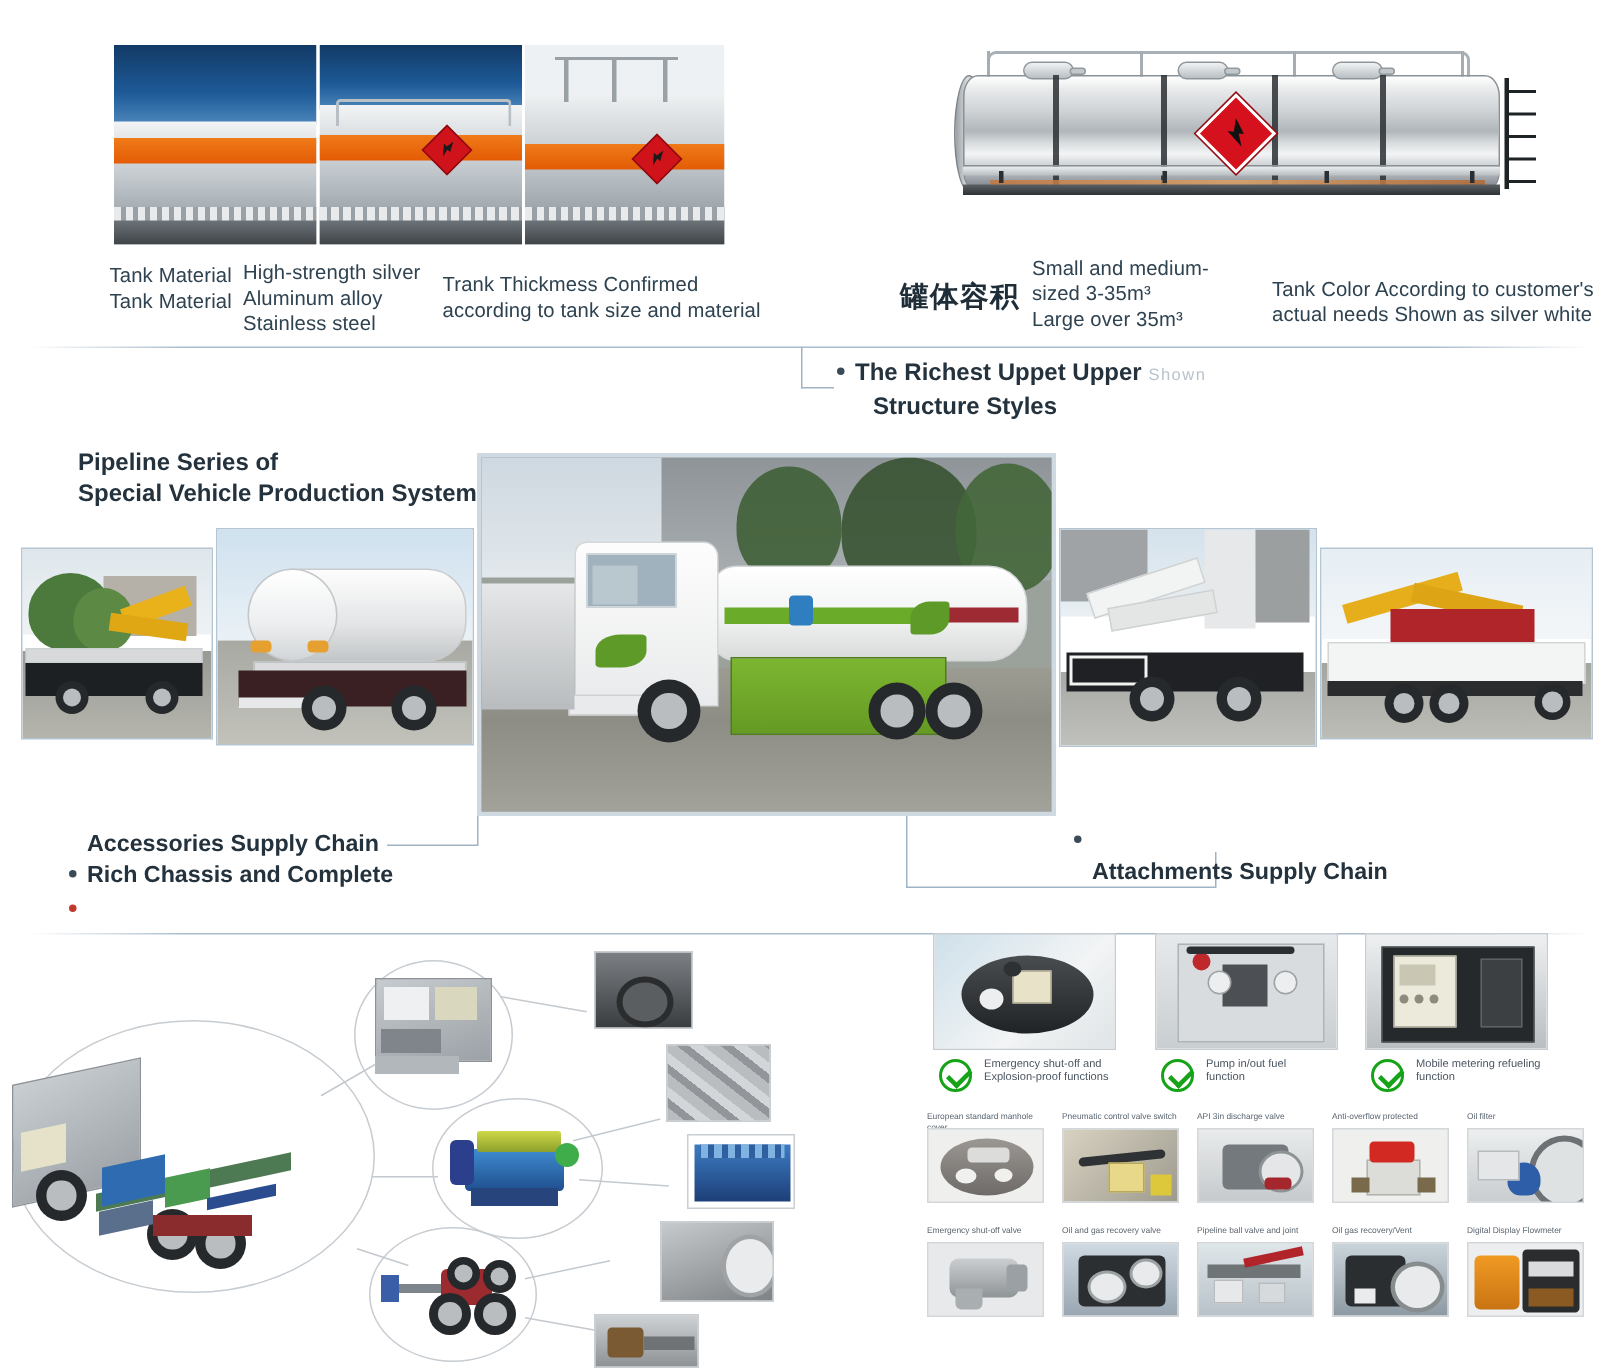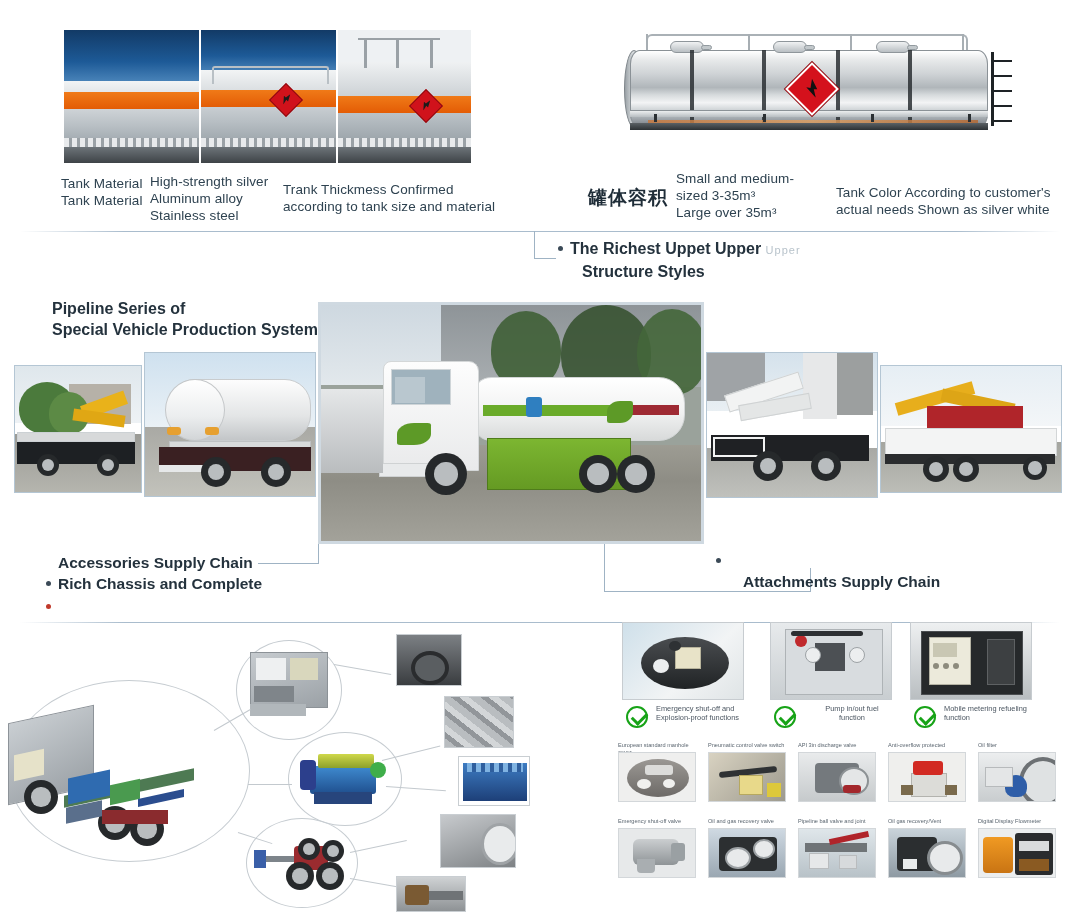--- a/index.html
+++ b/index.html
@@ -18,21 +18,21 @@
   .abs{position:absolute;}
   .bullet-dot{
     display:inline-block;width:5px;height:5px;border-radius:50%;
     background:#3b4a57;vertical-align:middle;margin-right:7px;margin-bottom:3px;
   }
   .line{position:absolute;background:#9fb3c4;}
   .hline{height:1px;}
   .vline{width:1px;}
 
   
-  #top-band{position:absolute;left:0;top:0;width:884px;height:232px;}
+  #top-band{position:absolute;left:12px;top:0;width:884px;height:232px;}
 
   .tankphoto{position:absolute;top:30px;height:133px;overflow:hidden;
     box-shadow:0 0 0 1px rgba(255,255,255,0.5) inset;}
   .tp-sky{position:absolute;left:0;top:0;width:100%;height:40%;
     background:linear-gradient(180deg,#123a66 0%,#1d5a97 60%,#4c86bb 100%);}
   .tp-body{position:absolute;left:0;top:38%;width:100%;height:62%;
     background:linear-gradient(180deg,#f2f4f5 0%,#d8dcdf 25%,#b8bfc4 55%,#9aa3a9 80%,#7d868d 100%);}
   .tp-stripe{position:absolute;left:0;width:100%;height:13%;
     background:linear-gradient(180deg,#f07a18 0%,#e35c05 100%);}
   .tp-diamond{position:absolute;width:22px;height:22px;background:#d0121b;
@@ -227,21 +227,21 @@
     </div>
   </div>
 
   <div class="sep" style="top:231px;"></div>
 
   <div class="line vline" style="left:534px;top:231px;height:28px;"></div>
   <div class="line hline" style="left:534px;top:258px;width:22px;"></div>
 
   <div class="headline" style="left:558px;top:238px;width:360px;">
     <span class="bullet-dot"></span><span>The Richest Uppet Upper</span>
-    <span class="ghost">Upper</span>
+    <span class="ghost">Shown</span>
     <div style="margin-left:24px;">Structure Styles</div>
   </div>
 
   <div class="headline" style="left:52px;top:298px;width:290px;">
     <div>Pipeline Series of</div>
     <div>Special Vehicle Production System</div>
   </div>
 
   <div class="strip" style="left:14px;top:365px;width:128px;height:128px;">
     <div class="sky" style="background:linear-gradient(180deg,#dfe7ec,#eef2f5)"></div>
@@ -330,21 +330,21 @@
   <div class="line vline" style="left:810px;top:568px;height:24px;"></div>
 
   <div class="headline small" style="left:46px;top:552px;width:330px;">
     <div style="margin-left:12px;">Accessories Supply Chain</div>
     <div><span class="bullet-dot"></span><span>Rich Chassis and Complete</span></div>
     <div style="margin-top:2px;"><span class="bullet-dot" style="background:#c0392b;"></span></div>
   </div>
 
   <div class="headline small" style="left:716px;top:550px;width:330px;">
     <div><span class="bullet-dot"></span></div>
-    <div style="margin-left:27px;">Attachments Supply Chain</div>
+    <div style="margin-left:12px;">Attachments Supply Chain</div>
   </div>
 
   <div class="sep" style="top:622px;"></div>
 
   <div id="chassis">
     <div class="ellipse" style="left:8px;top:60px;width:240px;height:180px;"></div>
 
     <div class="abs" style="left:6px;top:88px;width:228px;height:150px;">
       <div class="abs" style="left:2px;top:6px;width:84px;height:80px;background:linear-gradient(160deg,#c9ced2,#9aa0a5);border:1px solid #8d9399;transform:skewY(-12deg);"></div>
       <div class="abs" style="left:8px;top:44px;width:30px;height:26px;background:#e6e2c9;transform:skewY(-12deg);"></div>
@@ -437,21 +437,21 @@
     <div class="accbig" style="left:158px;top:0px;">
       <div class="abs" style="left:0;top:0;width:100%;height:100%;background:linear-gradient(180deg,#e7eaec,#c9ced1);"></div>
       <div class="abs" style="left:14px;top:6px;width:96px;height:64px;background:#d8dcdf;border:1px solid #aeb3b6;"></div>
       <div class="abs" style="left:24px;top:12px;width:12px;height:12px;border-radius:50%;background:#c0292c;"></div>
       <div class="abs" style="left:44px;top:20px;width:30px;height:28px;background:#4c5054;"></div>
       <div class="abs" style="left:34px;top:24px;width:14px;height:14px;border-radius:50%;background:#eceeef;border:1px solid #9da2a5;"></div>
       <div class="abs" style="left:78px;top:24px;width:14px;height:14px;border-radius:50%;background:#eceeef;border:1px solid #9da2a5;"></div>
       <div class="abs" style="left:20px;top:8px;width:72px;height:5px;background:#2c2f32;border-radius:3px;"></div>
     </div>
     <div class="check" style="left:162px;top:84px;"></div>
-    <div class="acclabel" style="left:192px;top:82px;text-align:center;">
+    <div class="acclabel" style="left:192px;top:82px;">
       <div>Pump in/out fuel</div>
       <div>function</div>
     </div>
 
     <div class="accbig" style="left:298px;top:0px;">
       <div class="abs" style="left:0;top:0;width:100%;height:100%;background:linear-gradient(180deg,#eef0f1,#b9bec1);"></div>
       <div class="abs" style="left:10px;top:8px;width:100px;height:62px;background:#26292b;border:1px solid #4a4d50;"></div>
       <div class="abs" style="left:18px;top:14px;width:40px;height:46px;background:#eceadb;border:1px solid #b5b3a4;"></div>
       <div class="abs" style="left:22px;top:20px;width:24px;height:14px;background:#c9c7b3;"></div>
       <div class="abs" style="left:22px;top:40px;width:6px;height:6px;border-radius:50%;background:#8d8b7d;"></div>

